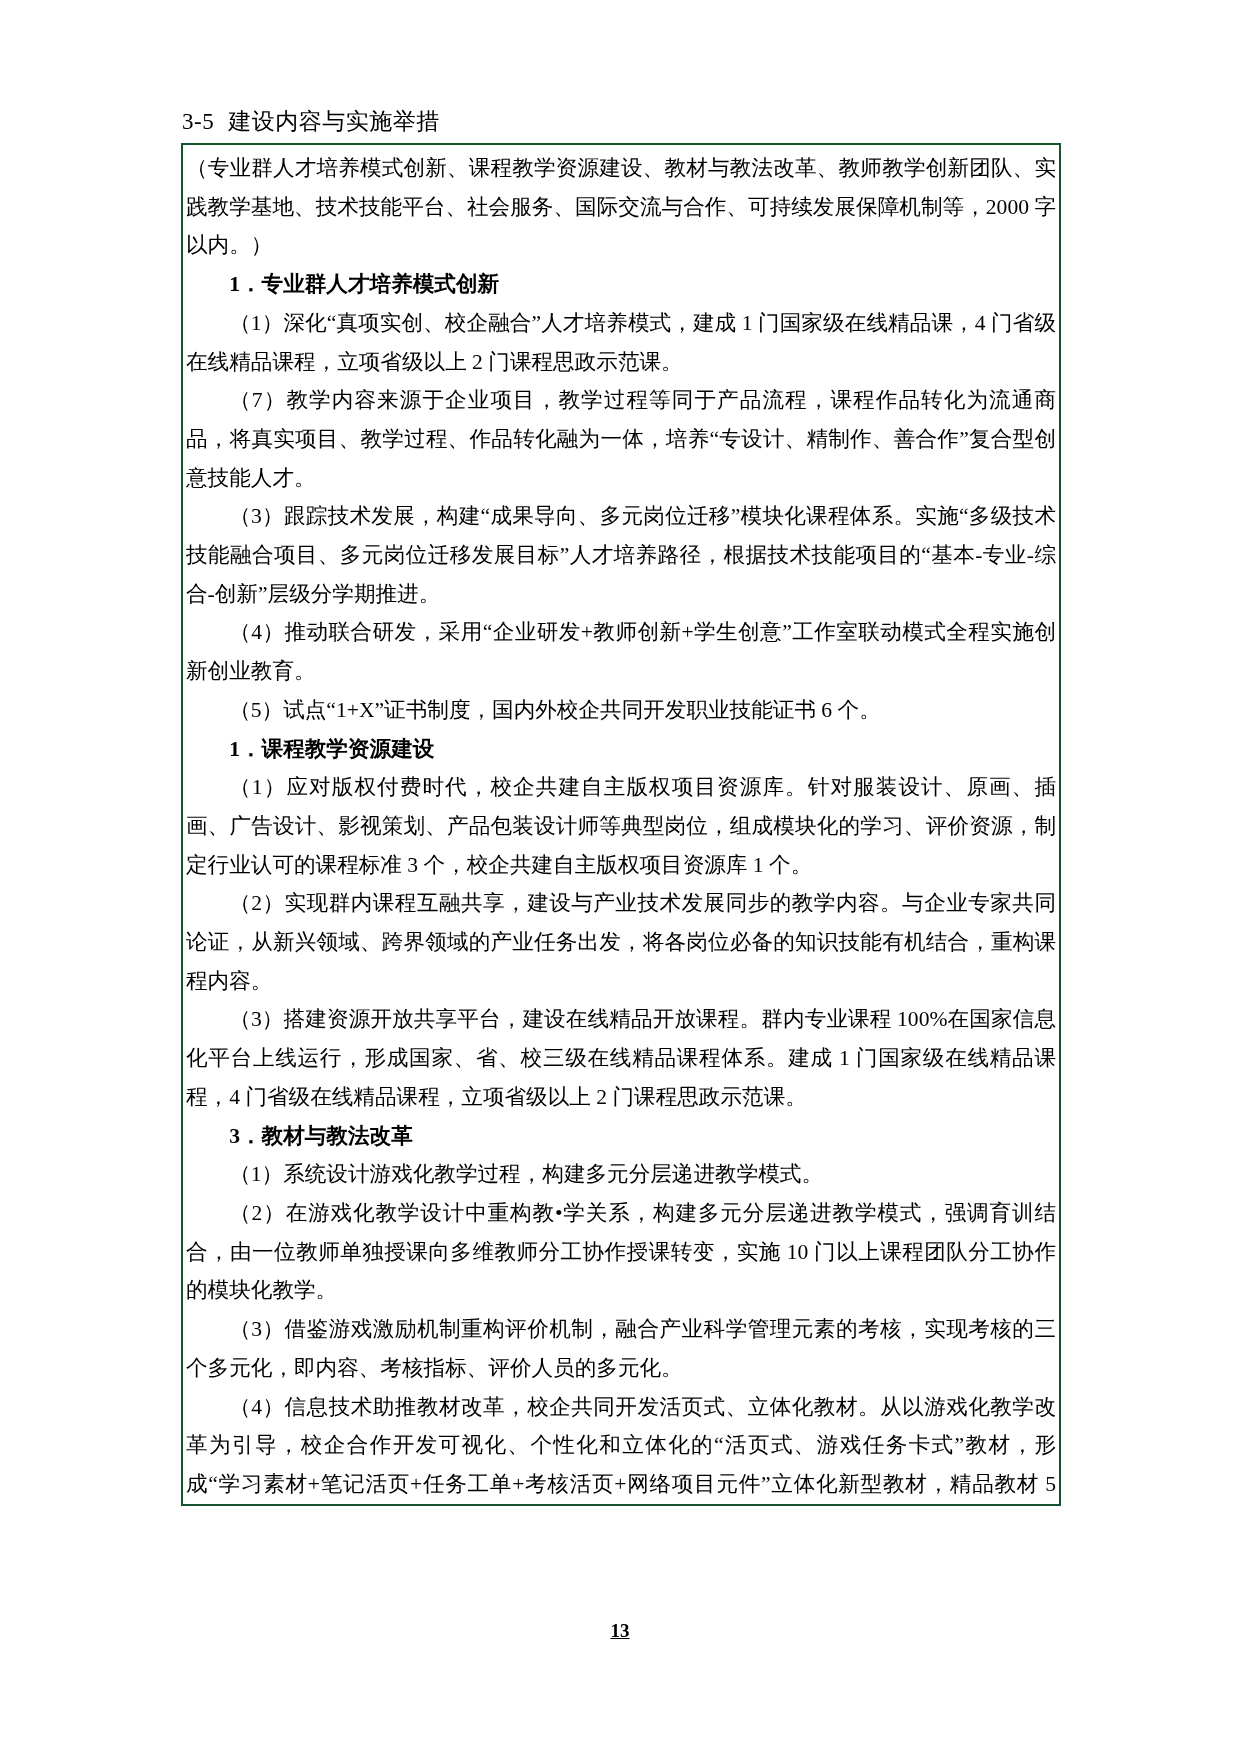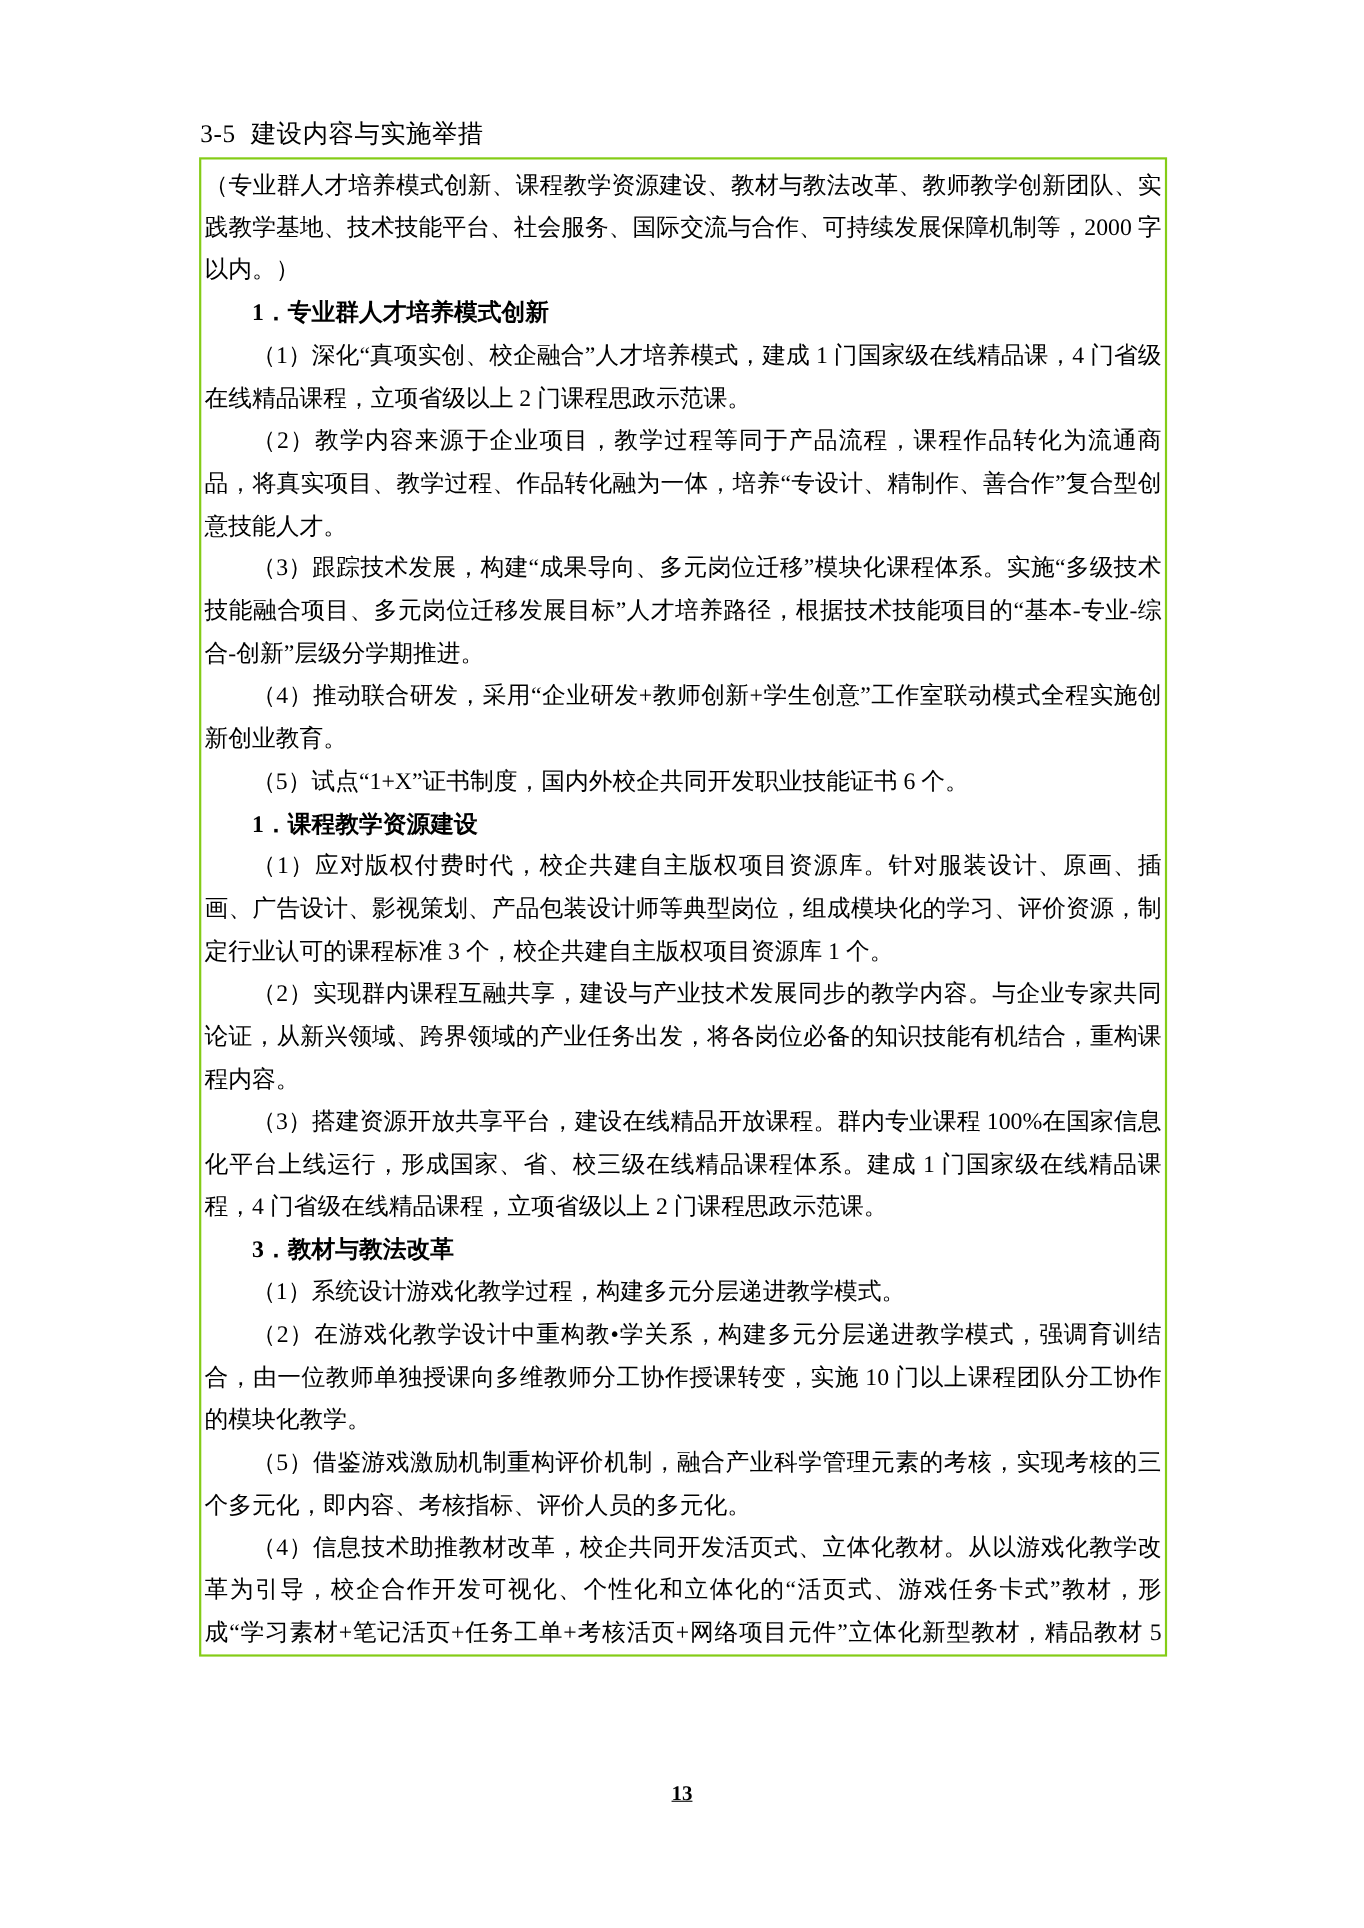--- a/index.html
+++ b/index.html
@@ -29,21 +29,21 @@
     display: inline-block;
     margin-right: 14px;
   }
   .content-box {
     position: absolute;
     left: 181px;
     top: 143px;
     width: 880px;
     height: 1363px;
     box-sizing: border-box;
-    border: 2px solid #84cc16;
+    border: 2px solid #14532d;
     padding: 4px 3px 0 3px;
     overflow: hidden;
     font-size: 21.6px;
     line-height: 38.7px;
     text-align: justify;
     text-justify: inter-ideograph;
   }
   .content-box p {
     margin: 0;
     padding: 0;
@@ -74,37 +74,37 @@
   <div class="doc-heading">
     <span class="sec-no">3-5</span><span>建设内容与实施举措</span>
   </div>
 
   <div class="content-box">
     <p class="intro">（专业群人才培养模式创新、课程教学资源建设、教材与教法改革、教师教学创新团队、实践教学基地、技术技能平台、社会服务、国际交流与合作、可持续发展保障机制等，2000 字以内。）</p>
 
     <div>
       <p class="sec-title">1．专业群人才培养模式创新</p>
       <p>（1）深化“真项实创、校企融合”人才培养模式，建成 1 门国家级在线精品课，4 门省级在线精品课程，立项省级以上 2 门课程思政示范课。</p>
-      <p>（2）教学内容来源于企业项目，教学过程等同于产品流程，课程作品转化为流通商品，将真实项目、教学过程、作品转化融为一体，培养“专设计、精制作、善合作”复合型创意技能人才。</p>
+      <p>（7）教学内容来源于企业项目，教学过程等同于产品流程，课程作品转化为流通商品，将真实项目、教学过程、作品转化融为一体，培养“专设计、精制作、善合作”复合型创意技能人才。</p>
       <p>（3）跟踪技术发展，构建“成果导向、多元岗位迁移”模块化课程体系。实施“多级技术技能融合项目、多元岗位迁移发展目标”人才培养路径，根据技术技能项目的“基本-专业-综合-创新”层级分学期推进。</p>
       <p>（4）推动联合研发，采用“企业研发+教师创新+学生创意”工作室联动模式全程实施创新创业教育。</p>
       <p>（5）试点“1+X”证书制度，国内外校企共同开发职业技能证书 6 个。</p>
     </div>
 
     <div>
       <p class="sec-title">1．课程教学资源建设</p>
       <p>（1）应对版权付费时代，校企共建自主版权项目资源库。针对服装设计、原画、插画、广告设计、影视策划、产品包装设计师等典型岗位，组成模块化的学习、评价资源，制定行业认可的课程标准 3 个，校企共建自主版权项目资源库 1 个。</p>
       <p>（2）实现群内课程互融共享，建设与产业技术发展同步的教学内容。与企业专家共同论证，从新兴领域、跨界领域的产业任务出发，将各岗位必备的知识技能有机结合，重构课程内容。</p>
       <p>（3）搭建资源开放共享平台，建设在线精品开放课程。群内专业课程 100%在国家信息化平台上线运行，形成国家、省、校三级在线精品课程体系。建成 1 门国家级在线精品课程，4 门省级在线精品课程，立项省级以上 2 门课程思政示范课。</p>
     </div>
 
     <div>
       <p class="sec-title">3．教材与教法改革</p>
       <p>（1）系统设计游戏化教学过程，构建多元分层递进教学模式。</p>
       <p>（2）在游戏化教学设计中重构教•学关系，构建多元分层递进教学模式，强调育训结合，由一位教师单独授课向多维教师分工协作授课转变，实施 10 门以上课程团队分工协作的模块化教学。</p>
-      <p>（5）借鉴游戏激励机制重构评价机制，融合产业科学管理元素的考核，实现考核的三个多元化，即内容、考核指标、评价人员的多元化。</p>
+      <p>（3）借鉴游戏激励机制重构评价机制，融合产业科学管理元素的考核，实现考核的三个多元化，即内容、考核指标、评价人员的多元化。</p>
       <p>（4）信息技术助推教材改革，校企共同开发活页式、立体化教材。从以游戏化教学改革为引导，校企合作开发可视化、个性化和立体化的“活页式、游戏任务卡式”教材，形成“学习素材+笔记活页+任务工单+考核活页+网络项目元件”立体化新型教材，精品教材 5 本。</p>
     </div>
   </div>
 
   <div class="page-number">13</div>
 
 </div>
 
 </body></html>

